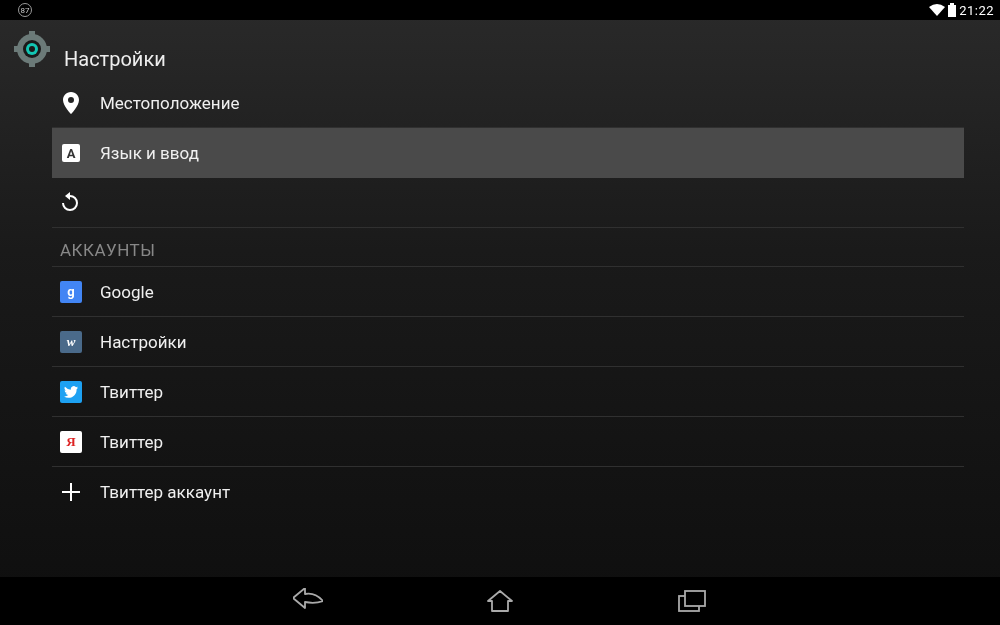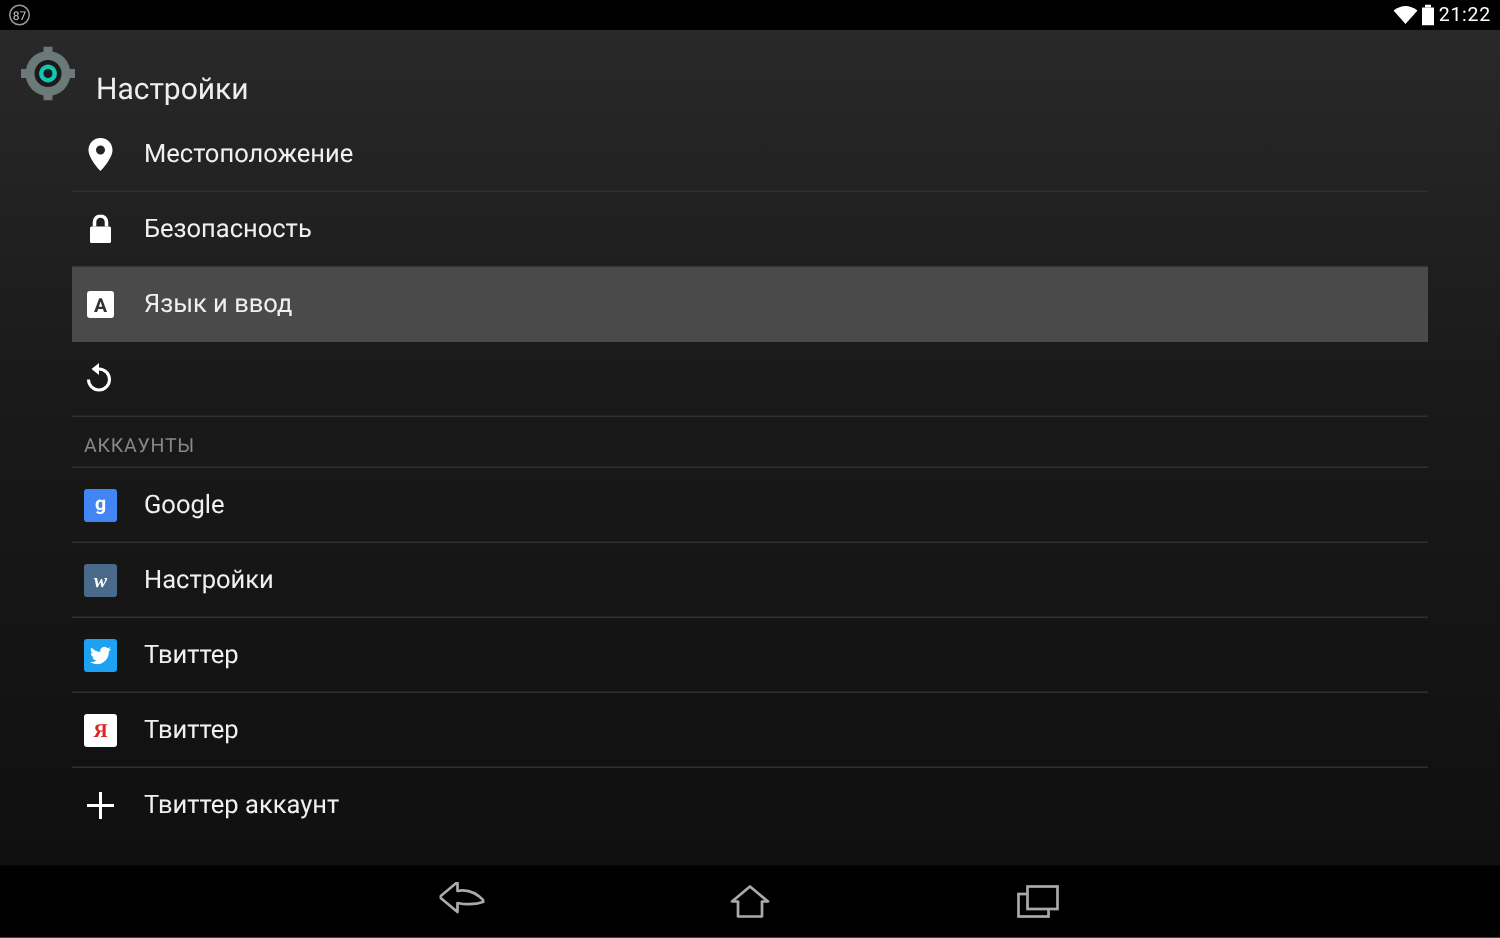--- a/index.html
+++ b/index.html
@@ -11,21 +11,21 @@
   .status-bar {
     height: 20px;
     background: #000000;
     display: flex;
     align-items: center;
     justify-content: space-between;
     padding: 0 6px;
     font-size: 12px;
     color: #ffffff;
   }
-  .status-left { display:flex; align-items:flex-start; gap:4px; }
+  .status-left { display:flex; align-items:flex-start; gap:4px;margin-left:12px; }
   .status-right { display:flex; align-items:center; gap:3px; }
   .badge87 {
     width:14px; height:14px; border:1px solid #999; border-radius:50%;
     display:flex; align-items:center; justify-content:center;
     font-size:8px; color:#ccc;
   }
   .clock { font-size:13px; color:#fff; letter-spacing:0.5px;}
   .action-bar {
     height: 58px;
     display:flex;
@@ -33,39 +33,40 @@
     padding: 0 14px;
     gap: 14px;
     color:#fff;
   }
   .action-bar .title { font-size: 20px; font-weight: 400; color:#eeeeee;margin-top:20px; }
   .settings-gear {
     width: 36px; height:36px;
     display:flex; align-items:center; justify-content:center;
   }
   .content {
-    padding: 0 48px;
+    padding: 0 36px;
+    margin-left: 16px;
   }
   .list-item {
     display:flex;
     align-items:center;
     height: 50px;
     border-bottom: 1px solid #303030;
     gap: 18px;
     padding: 0 8px;
     cursor:pointer;
   }
   .list-item.selected {
     background: #4a4a4a;
     border-bottom-color: #4a4a4a;
   }
   .list-item .icon { width: 22px; height:22px; display:flex; align-items:center; justify-content:center; flex-shrink:0; }
   .list-item .label { font-size: 17px; color: #f0f0f0; }
   .section-header {
-    font-size: 13px;
+    font-size: 17px;
     color: #888888;
     text-transform: uppercase;
     padding: 12px 8px 6px 8px;
     border-bottom: 1px solid #303030;
     letter-spacing: 0.5px;
   }
   .account-icon {
     width:22px; height:22px; border-radius:2px;
     display:flex; align-items:center; justify-content:center;
     font-weight:bold; font-size:13px; color:#fff;
@@ -132,29 +133,20 @@
 
   <div class="list-item">
     <span class="icon">
       <svg width="18" height="22" viewBox="0 0 18 22">
           <path d="M9 0C4 0 1 4 1 8c0 6 8 14 8 14s8-8 8-14c0-4-3-8-8-8zm0 11a3 3 0 110-6 3 3 0 010 6z" fill="#fff"></path>
         </svg>
     </span>
     <span class="label">Местоположение</span>
   </div>
 
-  <div class="list-item">
-    <span class="icon">
-      <svg width="18" height="20" viewBox="0 0 18 20">
-          <rect x="2" y="8" width="14" height="11" rx="1" fill="#fff"></rect>
-          <path d="M5 8V5a4 4 0 018 0v3" stroke="#fff" stroke-width="2.4" fill="none"></path>
-        </svg>
-    </span>
-    <span class="label">Безопасность</span>
-  </div>
 
   <div class="list-item selected">
     <span class="icon">
       <svg width="20" height="20" viewBox="0 0 20 20">
           <rect x="1" y="1" width="18" height="18" rx="2" fill="#fff"></rect>
           <text x="10" y="15" text-anchor="middle" font-size="13" font-weight="bold" fill="#333">A</text>
         </svg>
     </span>
     <span class="label">Язык и ввод</span>
   </div>

